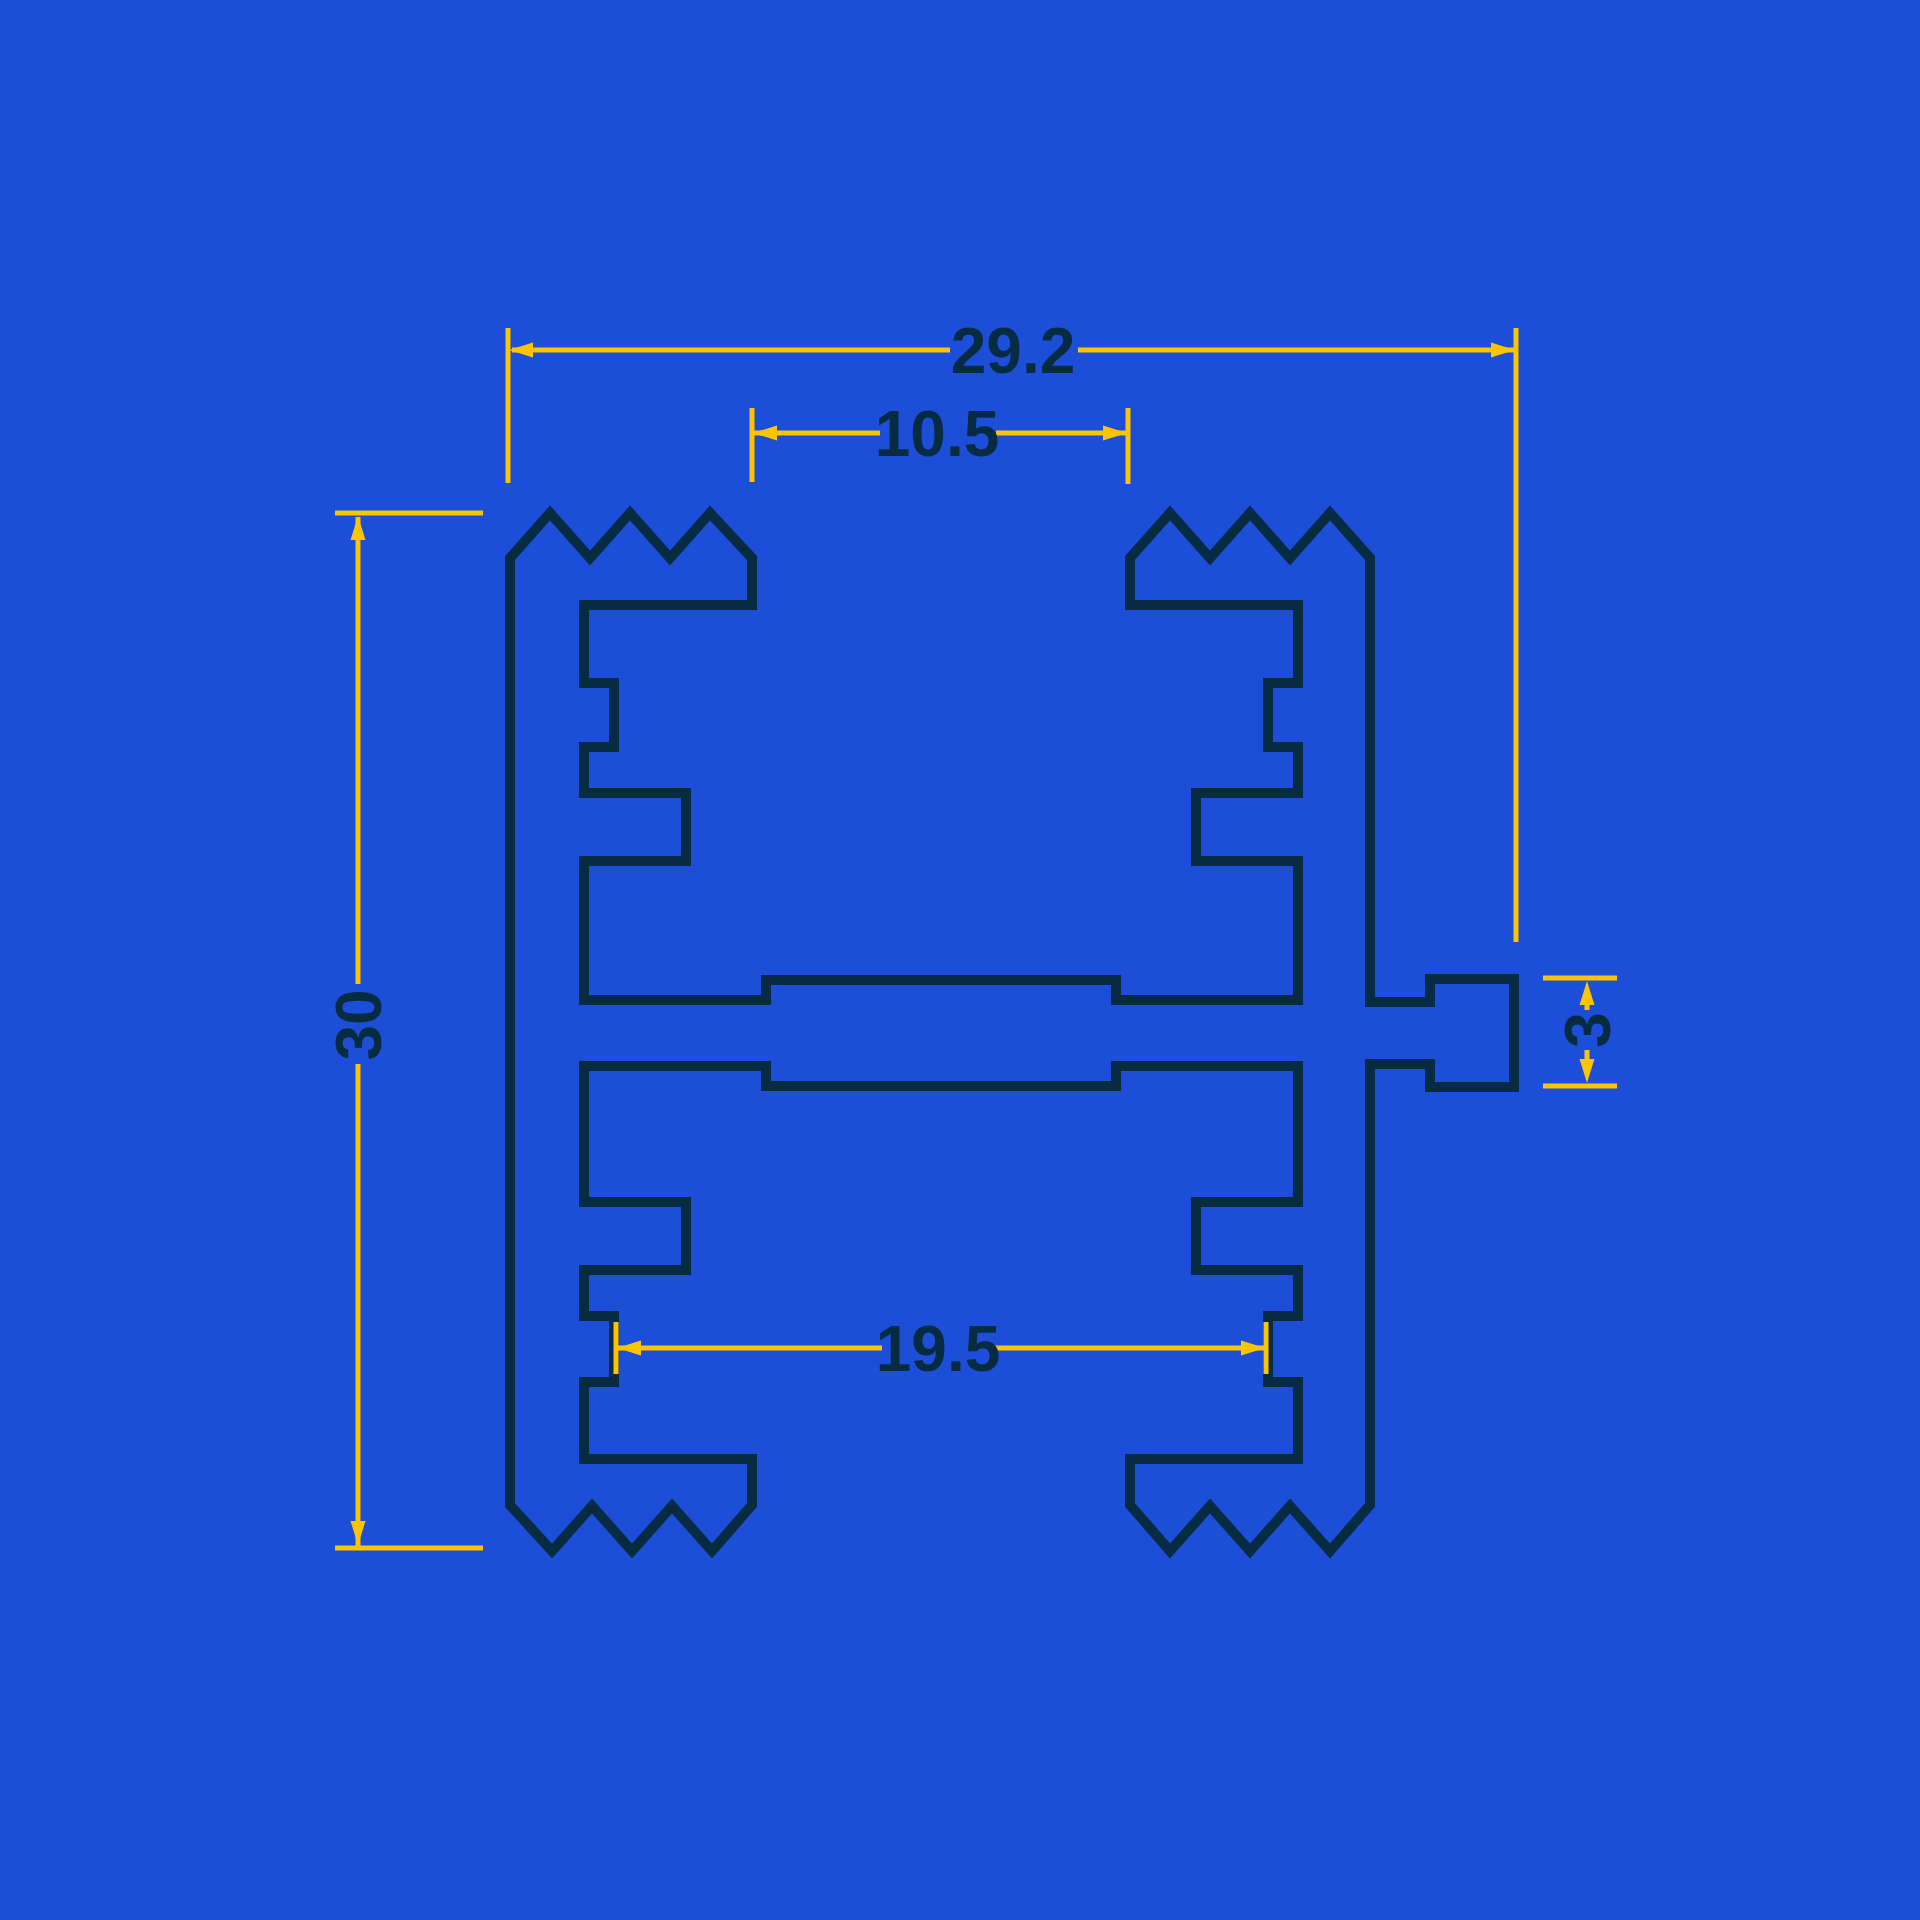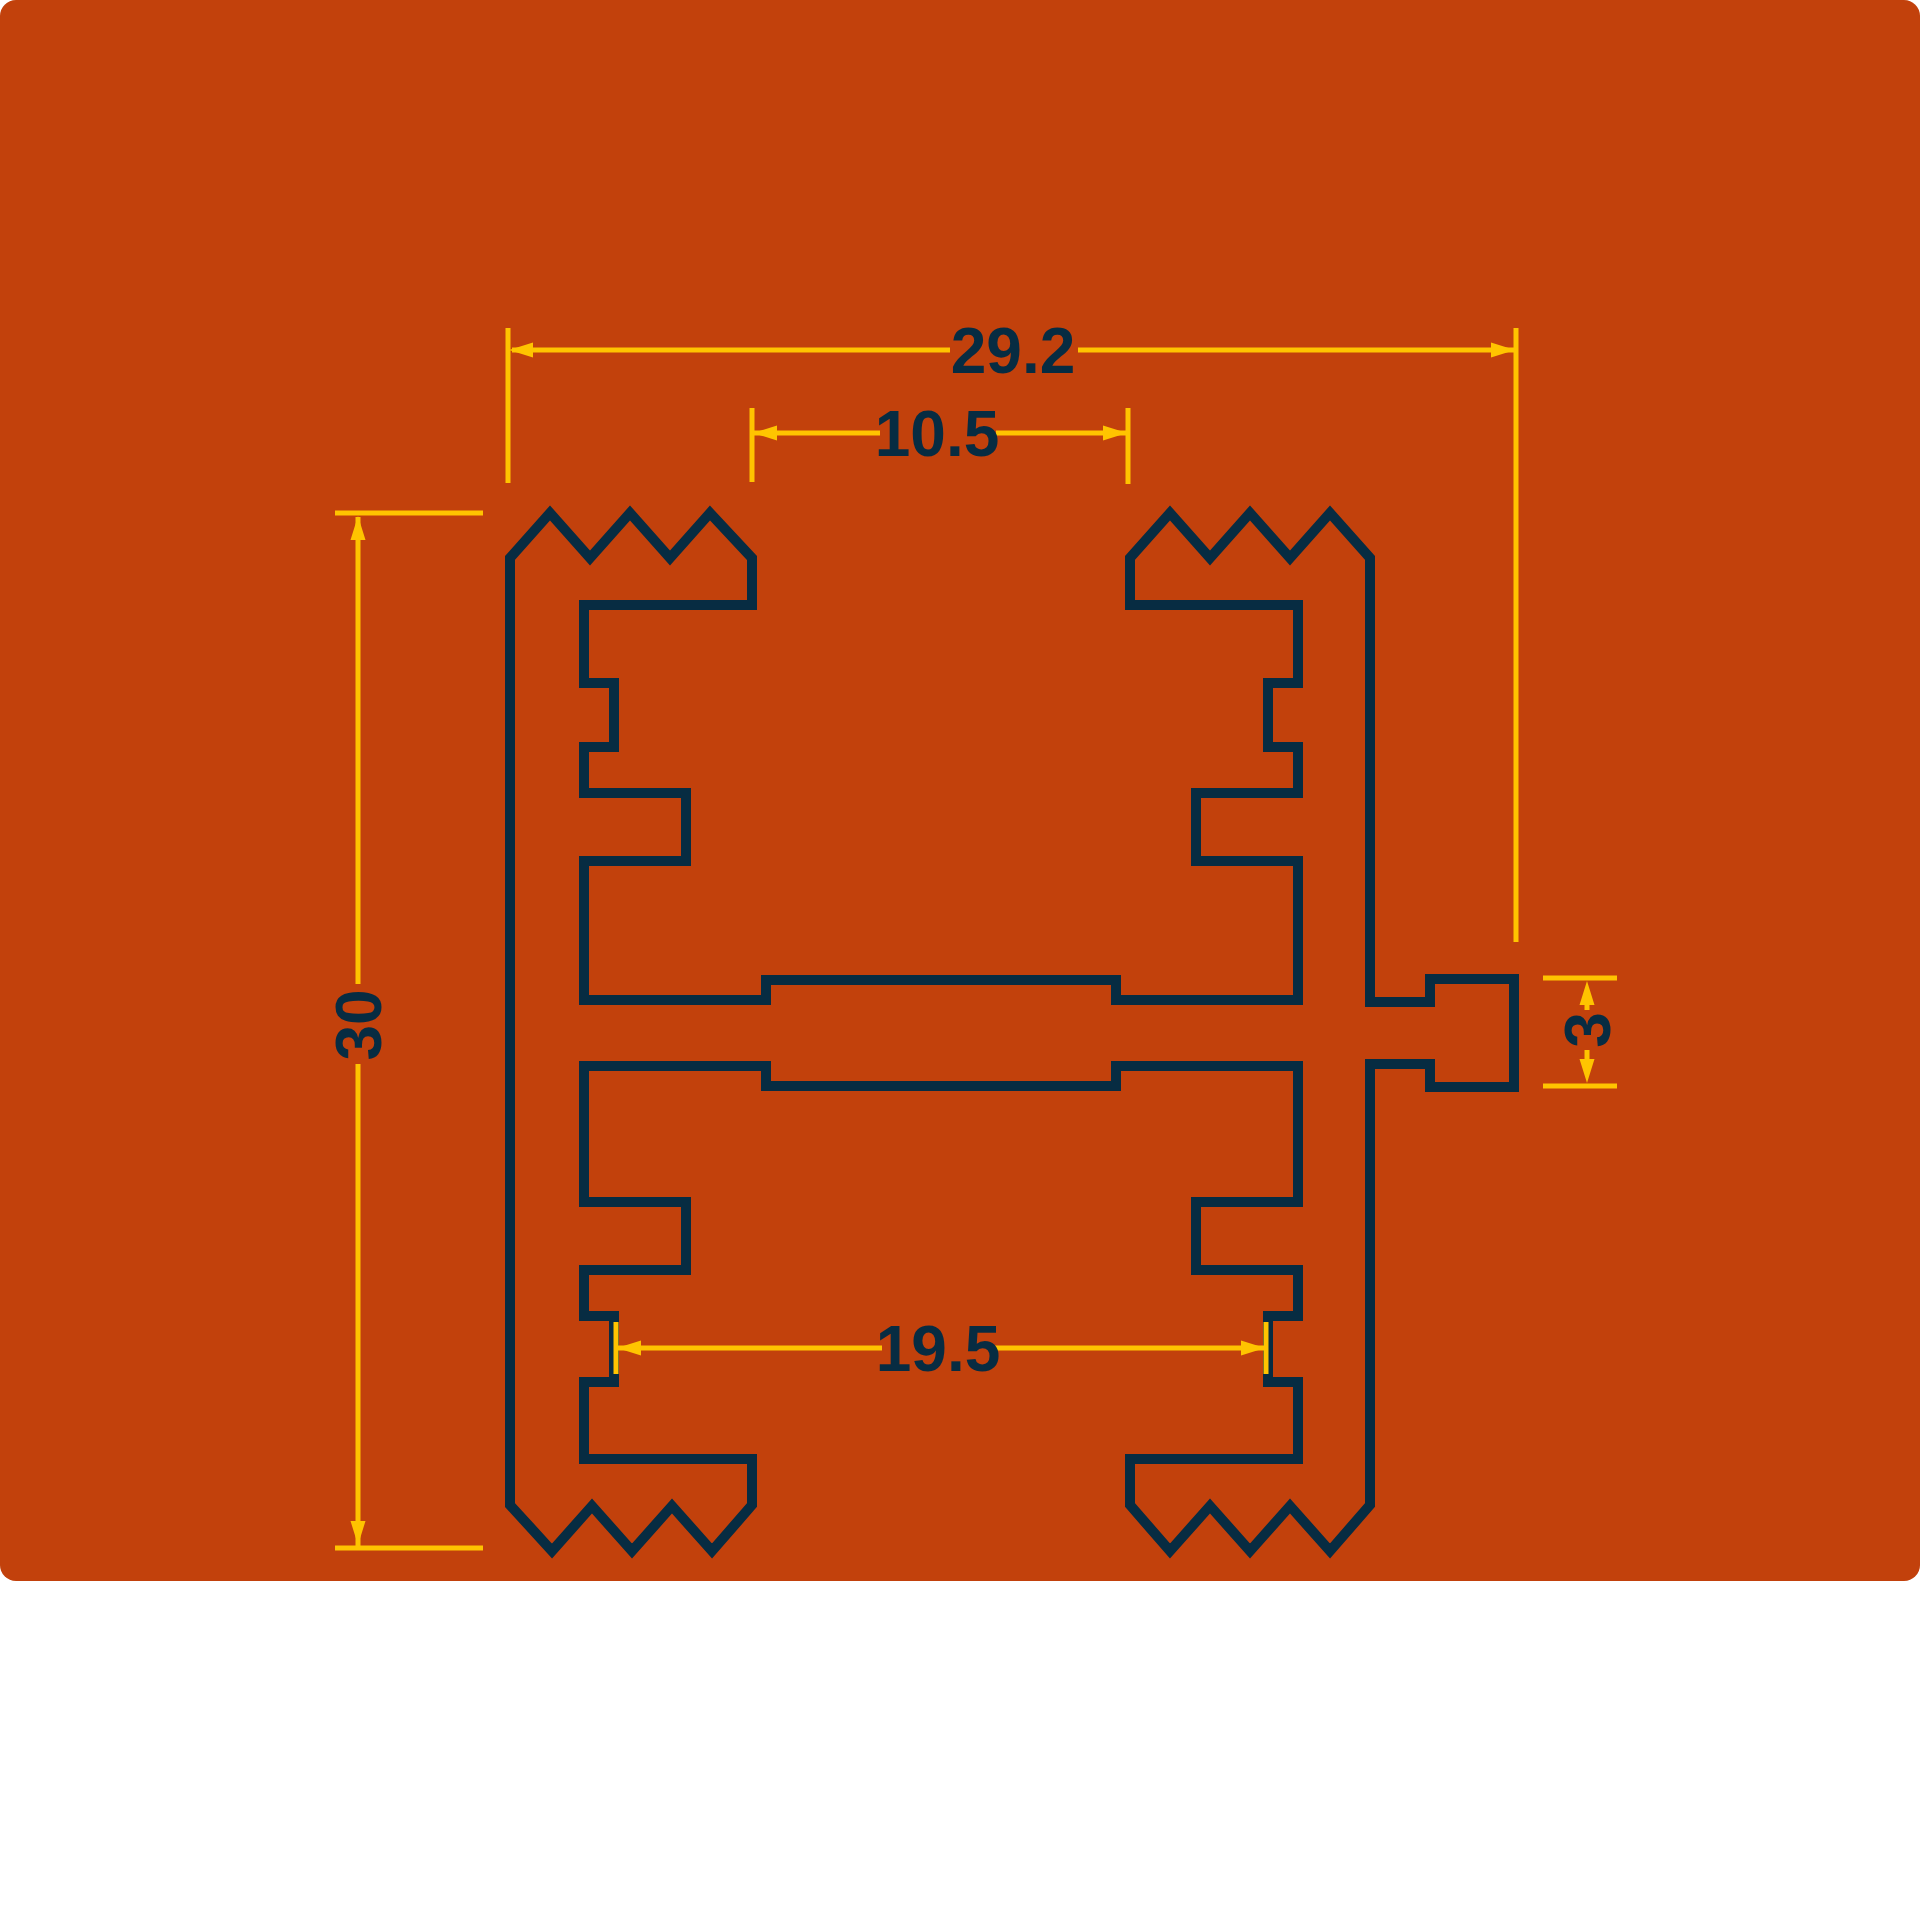--- a/index.html
+++ b/index.html
@@ -3,24 +3,23 @@
 <meta charset="utf-8">
 <style>
   html, body {
     margin: 0;
     padding: 0;
     background: #ffffff;
   }
   .canvas {
     position: relative;
     width: 1920px;
-    height: 1581px;
-    background: #c2410c;
+    height: 1920px;
+    background: #1d4ed8;
     overflow: hidden;
-    border-radius: 16px;
   }
   svg {
     display: block;
   }
   .profile-outline {
     fill: none;
     stroke-width: 10;
     stroke-linejoin: miter;
     stroke-miterlimit: 8;
   }

